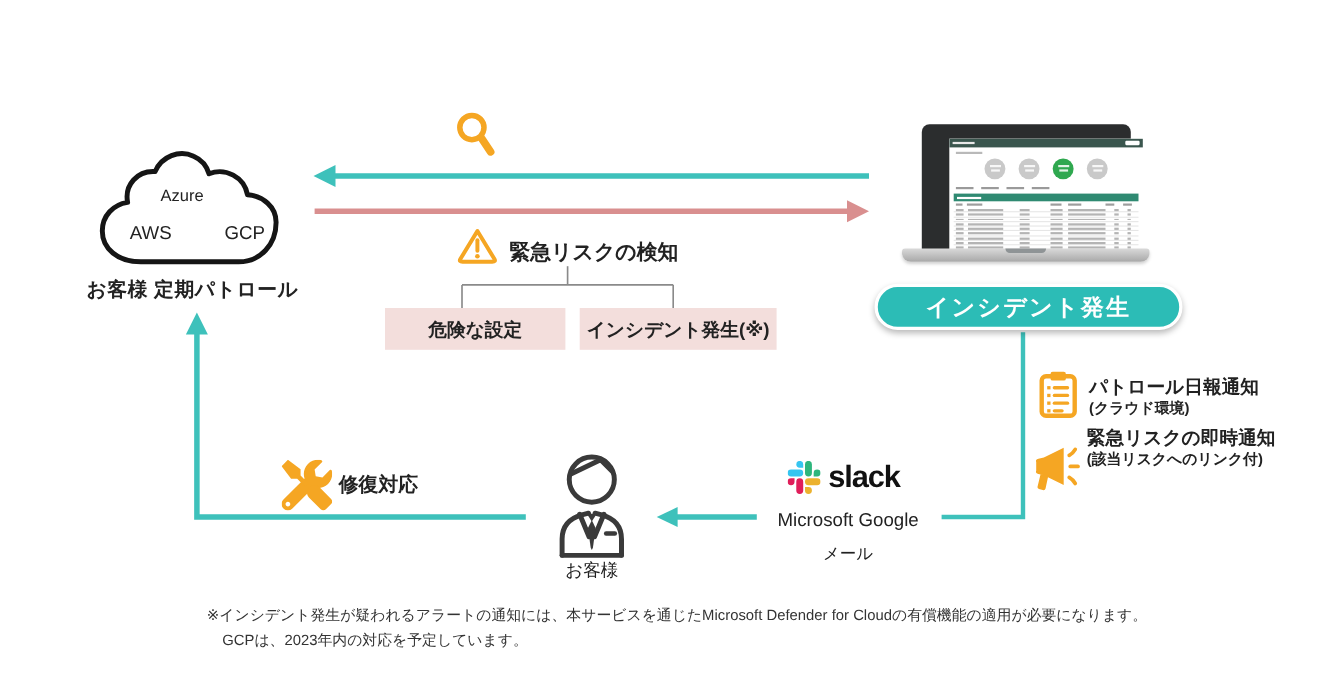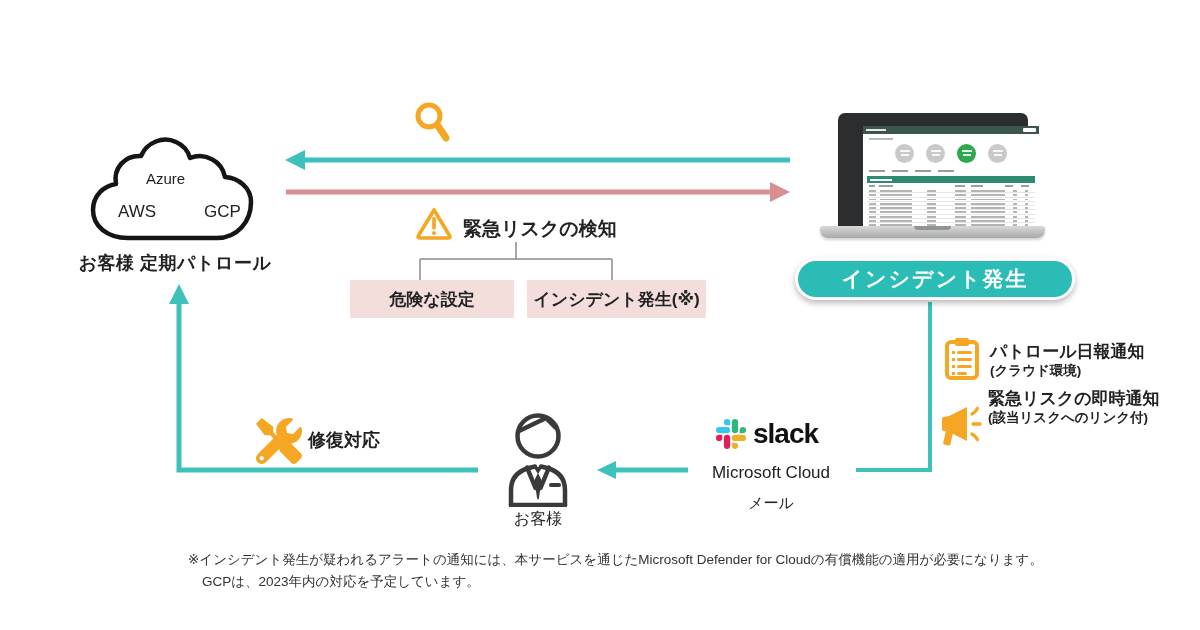--- a/index.html
+++ b/index.html
@@ -323,21 +323,21 @@
 
   <div class="abs slack-logo">
     <svg width="30" height="30" viewBox="0 0 24 24">
       <path fill="#E01E5A" d="M5.042 15.165a2.528 2.528 0 0 1-2.52 2.523A2.528 2.528 0 0 1 0 15.165a2.527 2.527 0 0 1 2.522-2.52h2.52v2.52zM6.313 15.165a2.527 2.527 0 0 1 2.521-2.52 2.527 2.527 0 0 1 2.521 2.52v6.313A2.528 2.528 0 0 1 8.834 24a2.528 2.528 0 0 1-2.521-2.522v-6.313z"></path>
       <path fill="#36C5F0" d="M8.834 5.042a2.528 2.528 0 0 1-2.521-2.52A2.528 2.528 0 0 1 8.834 0a2.528 2.528 0 0 1 2.521 2.522v2.52H8.834zM8.834 6.313a2.528 2.528 0 0 1 2.521 2.521 2.528 2.528 0 0 1-2.521 2.521H2.522A2.528 2.528 0 0 1 0 8.834a2.528 2.528 0 0 1 2.522-2.521h6.312z"></path>
       <path fill="#2EB67D" d="M18.956 8.834a2.528 2.528 0 0 1 2.522-2.521A2.528 2.528 0 0 1 24 8.834a2.528 2.528 0 0 1-2.522 2.521h-2.522V8.834zM17.688 8.834a2.528 2.528 0 0 1-2.523 2.521 2.527 2.527 0 0 1-2.52-2.521V2.522A2.527 2.527 0 0 1 15.165 0a2.528 2.528 0 0 1 2.523 2.522v6.312z"></path>
       <path fill="#ECB22E" d="M15.165 18.956a2.528 2.528 0 0 1 2.523 2.522A2.528 2.528 0 0 1 15.165 24a2.527 2.527 0 0 1-2.52-2.522v-2.522h2.52zM15.165 17.688a2.527 2.527 0 0 1-2.52-2.523 2.526 2.526 0 0 1 2.52-2.52h6.313A2.527 2.527 0 0 1 24 15.165a2.528 2.528 0 0 1-2.522 2.523h-6.313z"></path>
     </svg>
     <span class="slack-word">slack</span>
   </div>
-  <div class="abs teams-label">Microsoft Cloud</div>
+  <div class="abs teams-label">Microsoft Google</div>
   <div class="abs mail-label">メール</div>
 
   <div class="abs person-icon">
     <svg width="78" height="97" viewBox="0 0 78 97">
       <g fill="none" stroke="#3a3a3a" stroke-width="4.5" stroke-linejoin="round" stroke-linecap="round">
         <circle cx="39" cy="26" r="20.5" fill="#fff"></circle>
         <polyline points="20,21 47,8 57,18"></polyline>
         <path d="M12,95 L12,80 Q12,63 30,58 L36,56.5 M42,56.5 L48,58 Q66,63 66,80 L66,95" fill="#fff"></path>
         <path d="M12,95 L66,95"></path>
         <line x1="28" y1="57.5" x2="36.5" y2="78"></line>

